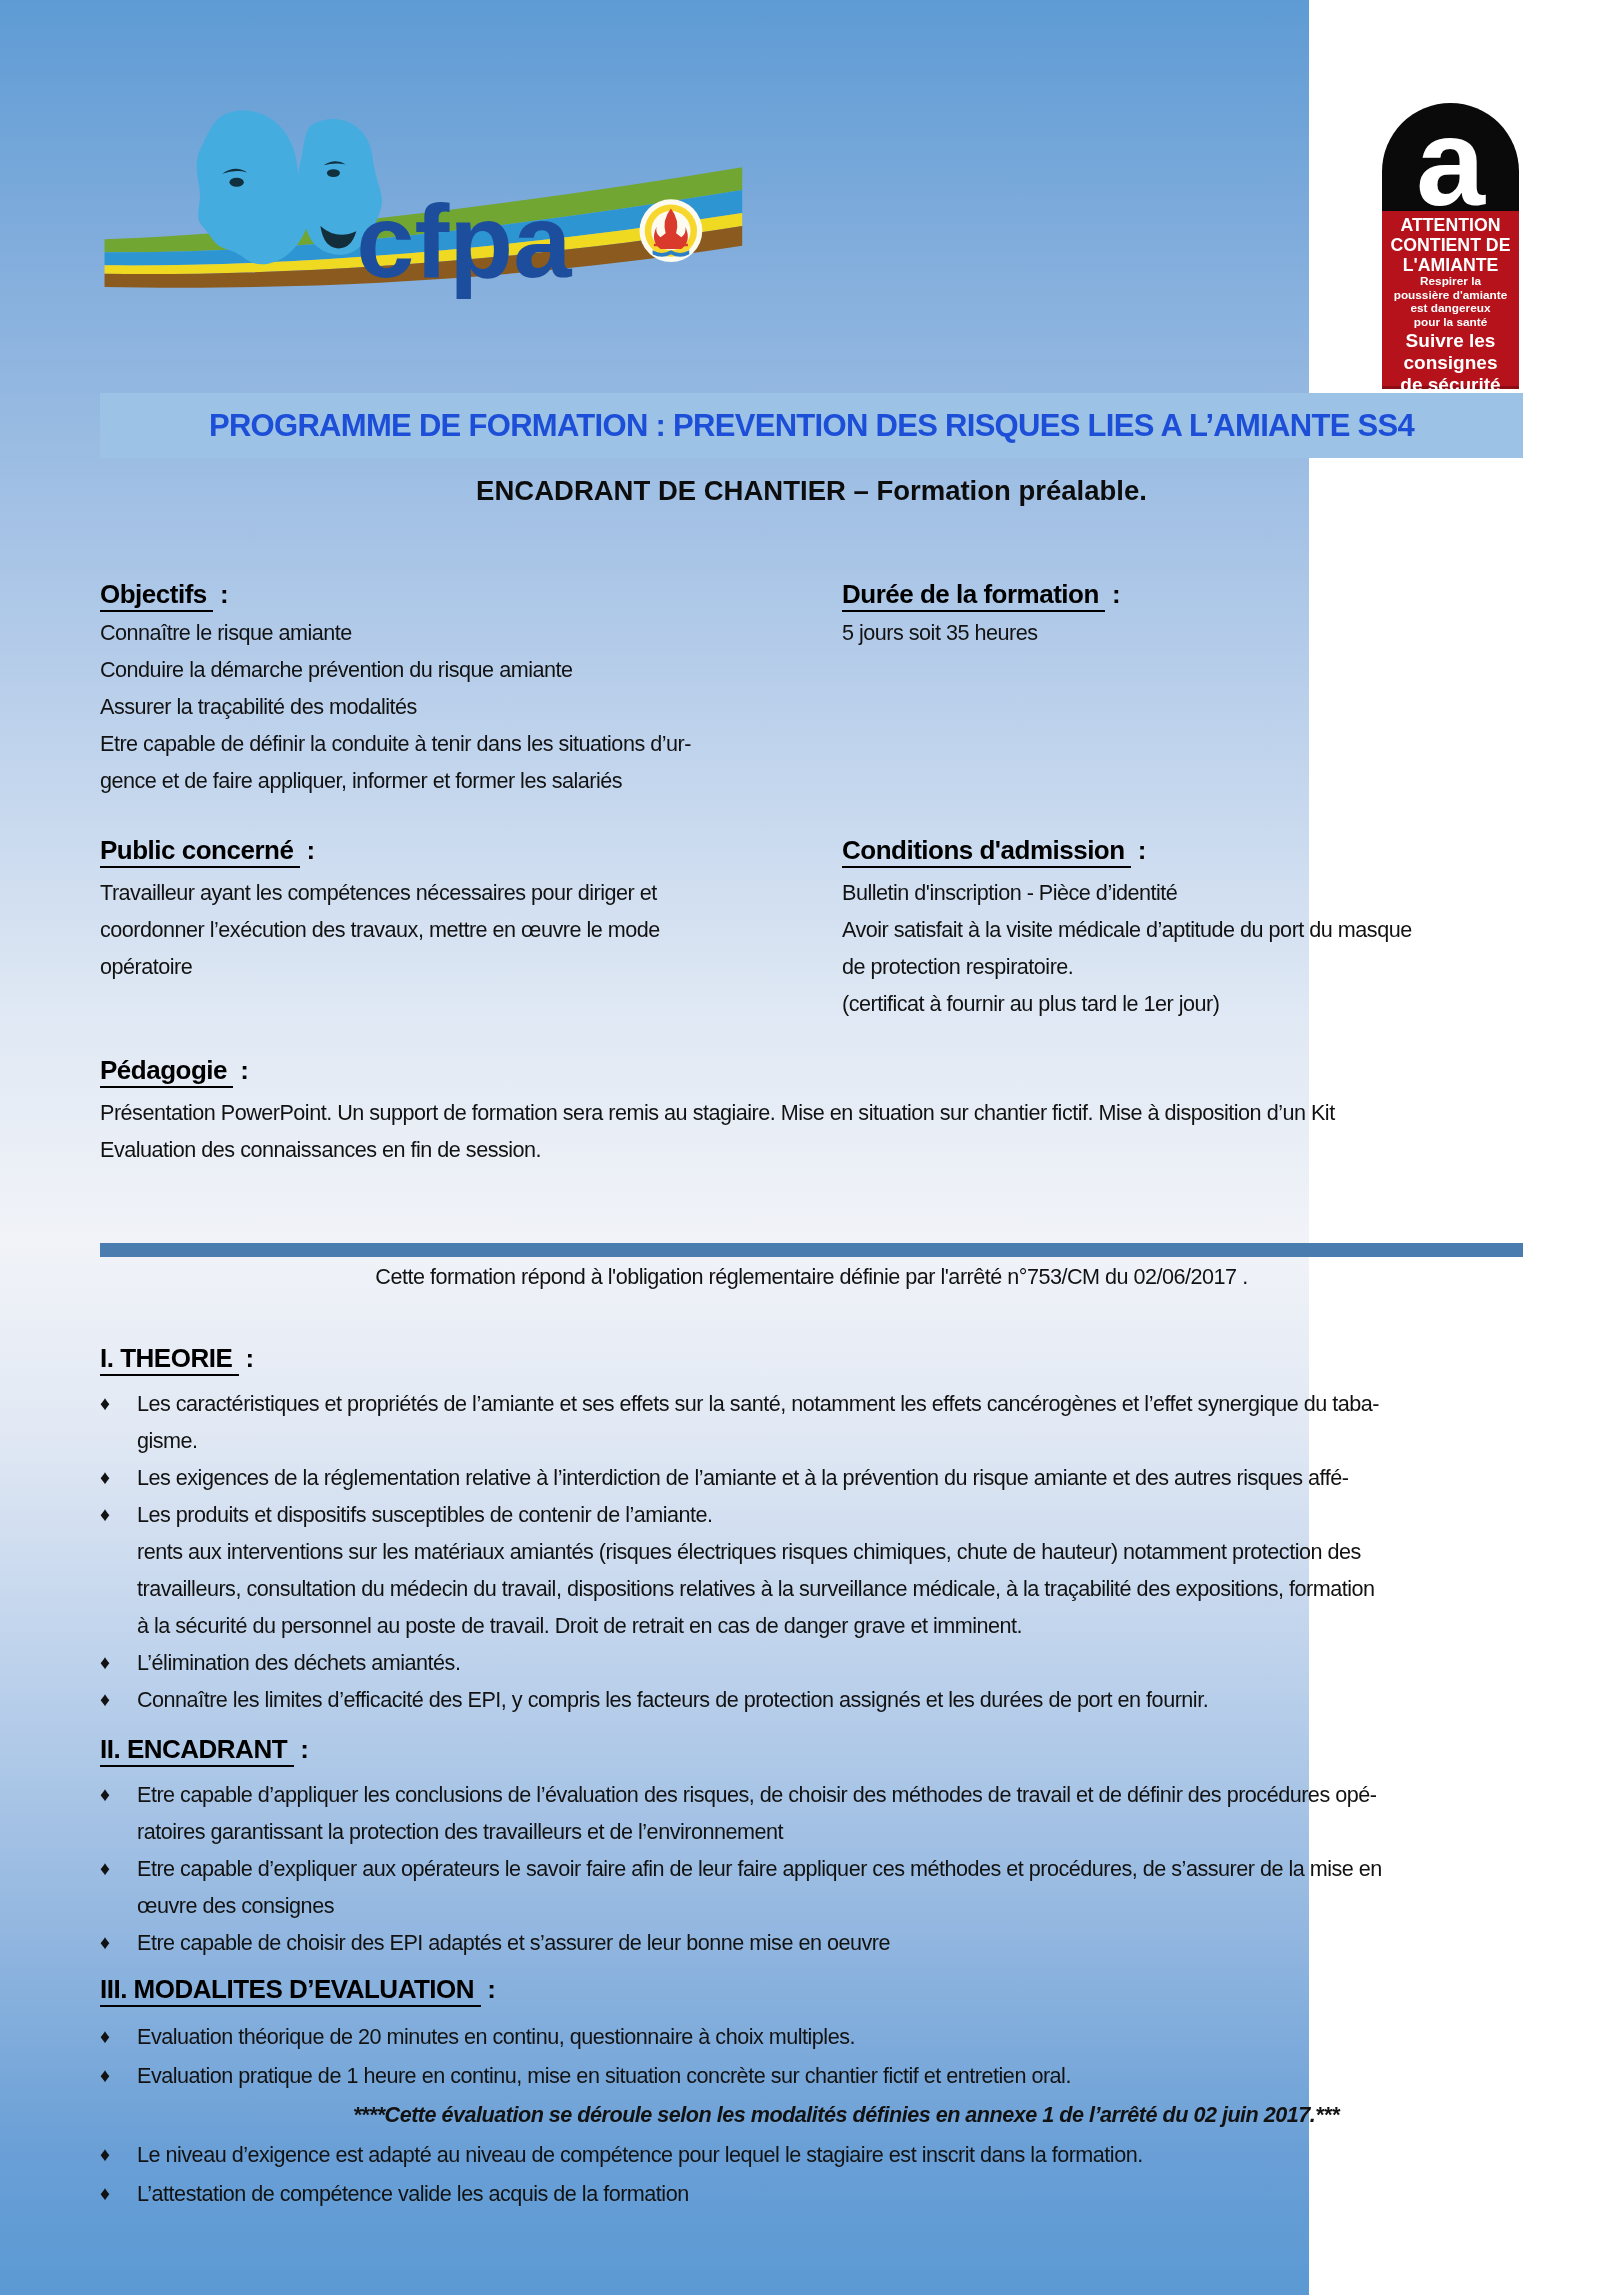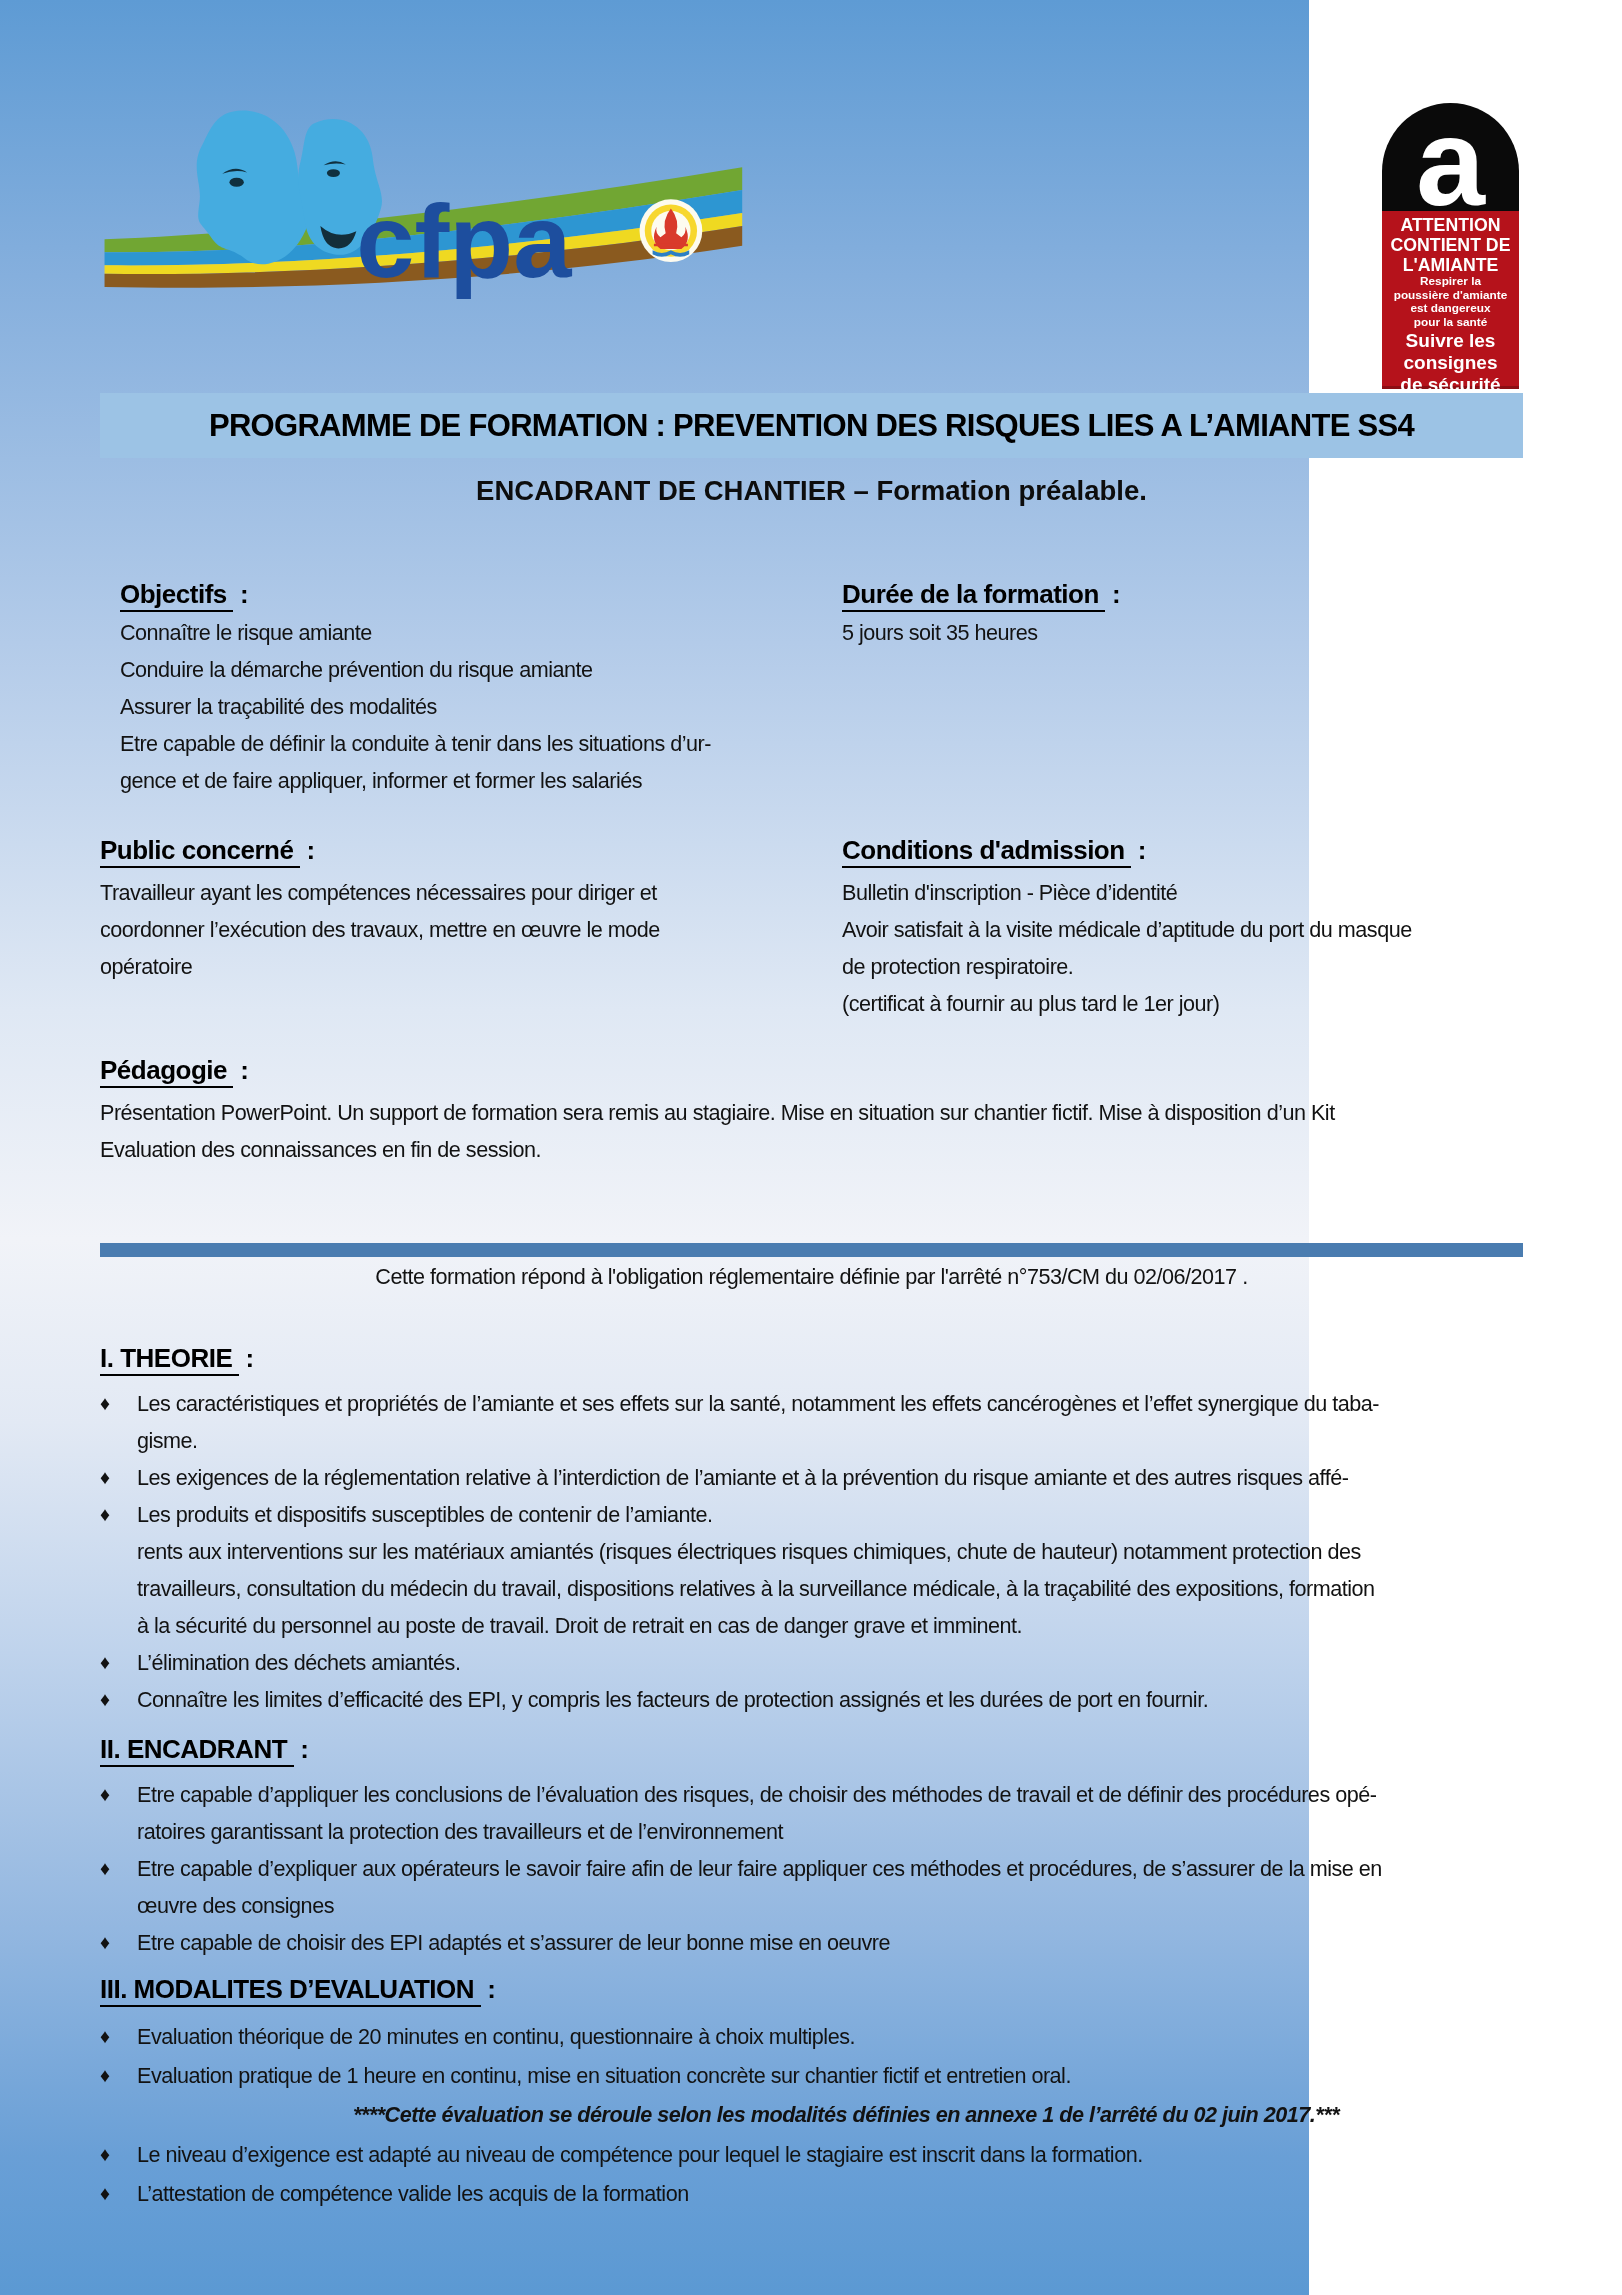--- a/index.html
+++ b/index.html
@@ -23,41 +23,41 @@
   .w-body{background:#b5121b;border-bottom:3.3px solid #8c0e14;height:171px;
           padding-top:3.9px;text-align:center;color:#fff;}
   .w-body .line{white-space:nowrap;font-weight:bold;}
   .wl-lg{font-size:17.7px;line-height:20px;font-weight:400;}
   .wl-sm{font-size:11.8px;line-height:13.7px;}
   .wl-xl{font-size:19px;line-height:22px;}
 
   
   .titlebar{left:100px;top:393px;width:1423px;height:65px;background:#9cc3e5;
             display:flex;align-items:center;justify-content:center;}
-  .titlebar .t{font-size:31px;font-weight:bold;letter-spacing:-0.7px;color:#000000;white-space:nowrap;}
+  .titlebar .t{font-size:31px;font-weight:bold;letter-spacing:-0.7px;color:#1d4ed8;white-space:nowrap;}
   .subtitle{left:0;top:468px;width:1623px;text-align:center;
             font-size:27.5px;font-weight:bold;color:#0d0d0d;line-height:46px;}
 
   
   .sec{font-size:21.6px;letter-spacing:-0.5px;line-height:37px;color:#121212;}
   .heading{font-size:26px;font-weight:bold;line-height:37px;color:#000;}
   .hname{border-bottom:2px solid #000;padding-right:6.5px;padding-bottom:0.7px;}
   .gap2{height:1.3px;}.gap8{height:5.2px;}.gap12{height:7.9px;}
   .plain .line{display:block;white-space:nowrap;}
   .list .line{display:grid;grid-template-columns:37px 1fr;white-space:nowrap;}
   .list .line::before{content:"";font-size:19.6px;}
   .list .line.bulleted::before{content:"\2666";}
   .list .line.note{display:block;text-align:center;font-style:italic;font-weight:bold;}
   .mod .line,.mod .heading{line-height:39px;}
 
   .sepbar{left:100px;top:1243px;width:1423px;height:14.4px;background:#4a7cb0;}
   .regulation{left:0;top:1258px;width:1623px;text-align:center;}
 
   
-  .objectifs{left:100px;top:576px;width:713px;margin-left:20px;}
+  .objectifs{left:100px;top:576px;width:713px;}
   .duree{left:842px;top:576px;width:694px;}
   .publicc{left:100px;top:832px;width:713px;}
   .conditions{left:842px;top:832px;width:707px;}
   .pedagogie{left:100px;top:1052px;width:1492px;}
   .theorie{left:100px;top:1340px;width:1492px;}
   .pratique{left:100px;top:1731px;width:1492px;}
   .modalites{left:100px;top:1970px;width:1492px;}
 </style>
 </head>
 <body>

